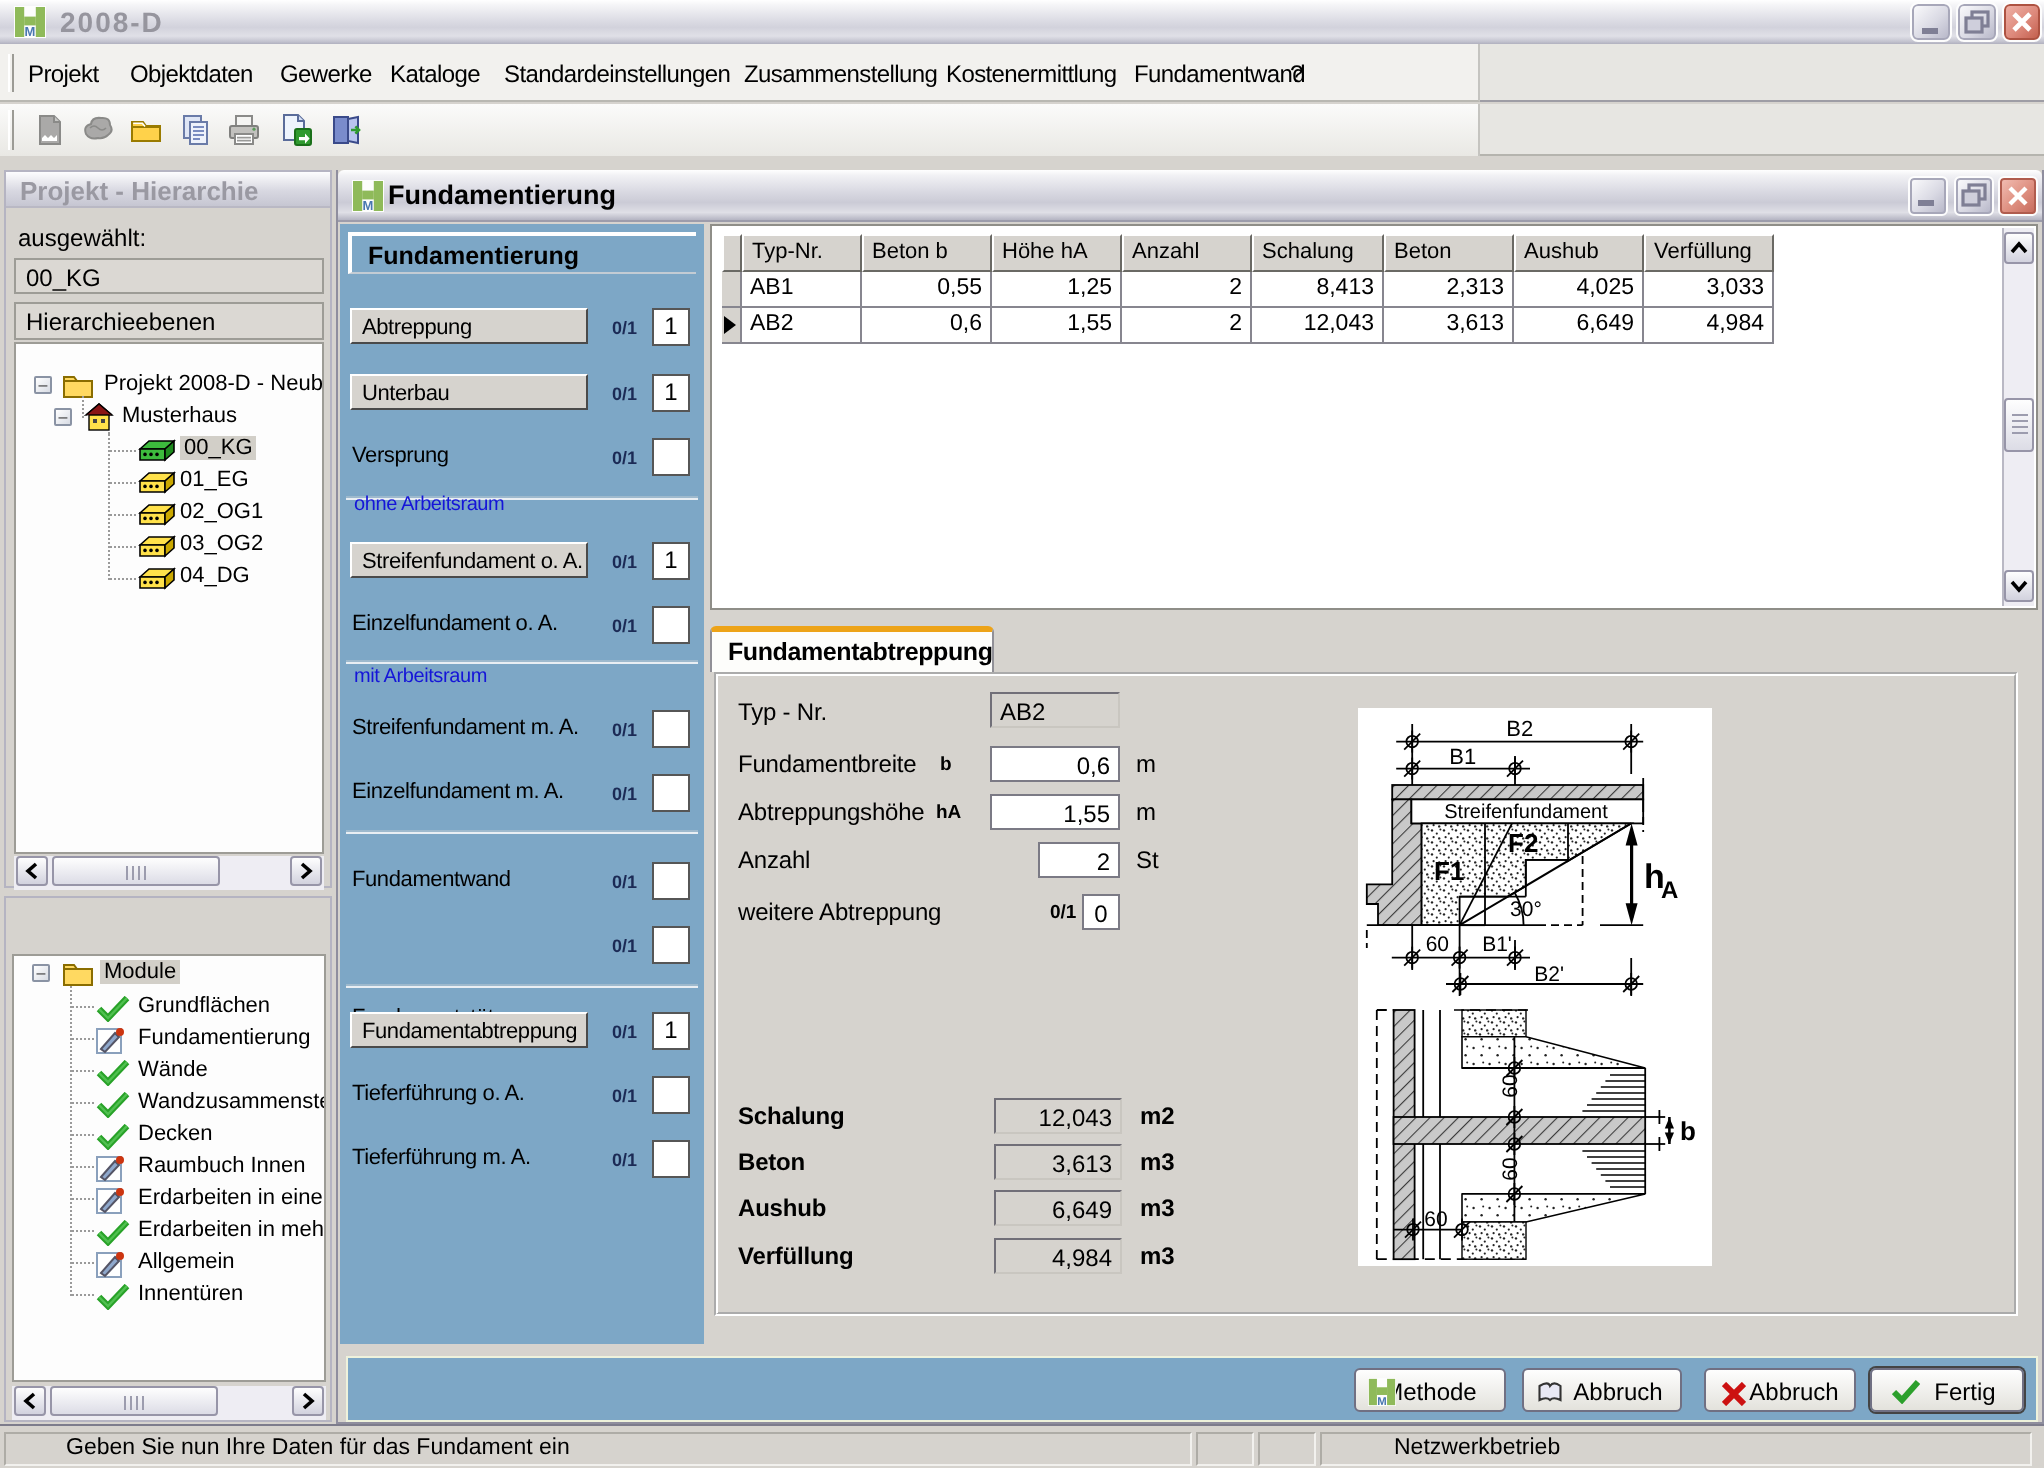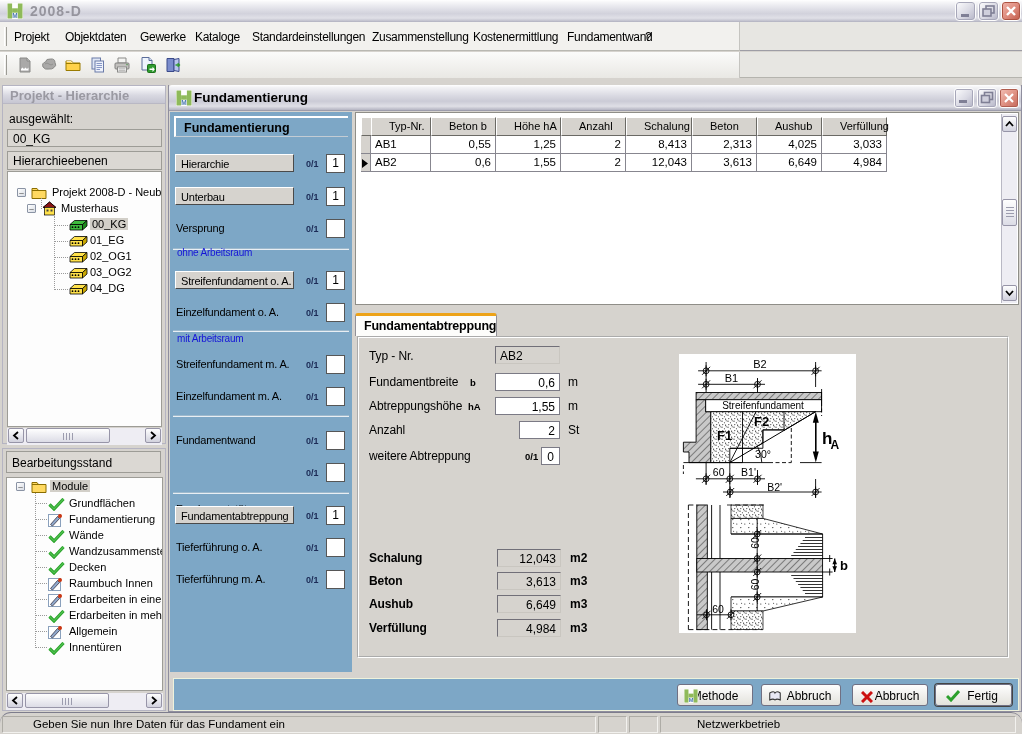--- a/index.html
+++ b/index.html
@@ -42,21 +42,21 @@
 .exp { position:absolute; width:9px; height:9px; border:1px solid #8a93a4; background:linear-gradient(135deg,#fff,#d8dce4); font-size:8px; line-height:7px; text-align:center; color:#333; border-radius:1px;}
 
 .hsb { position:absolute; height:17px; background:#eeedf3; }
 .sbbtn { position:absolute; top:0px; width:16px; height:15px; border:1px solid #9795a8; border-radius:2px;
   background:linear-gradient(to bottom,#fefefe,#d2d2de); text-align:center; }
 .sbthumb { position:absolute; top:0px; height:15px; border:1px solid #9795a8; border-radius:2px;
   background:linear-gradient(to bottom,#fefefe,#dcdce6);}
 .sbgrip { position:absolute; top:4px; width:1px; height:7px; background:#9c9cae; }
 
 
-#statusbar { left:0; top:712px; width:1022px; height:22px; background:#d6d3ce; border-top:1px solid #7d7c8c; font-size:11.5px;border-radius:11px; }
+#statusbar { left:0; top:712px; width:1022px; height:22px; background:#d6d3ce; border-top:1px solid #7d7c8c; font-size:11.5px; }
 #statusbar .cell { position:absolute; top:3px; height:17px; border:1px solid; border-color:#aeaca6 #f2f1ee #f2f1ee #aeaca6; }
 
 
 #mainwin { left:168px; top:85px; width:854px; height:627px; background:#d6d3ce; border:1px solid #8f8e9e; border-top:none;}
 #mcaption { position:absolute; left:0px; top:0px; width:852px; height:26px;
   background:linear-gradient(to bottom,#ffffff 0%,#f2f2f5 10%,#d8d8e1 45%,#cbcbd6 65%,#dfdfe6 85%,#b4b4c2 100%);
   border-radius:3px 3px 0 0; border-bottom:1px solid #9c9cab; font-size:13.5px;}
 .mcapbtn { top:3px; width:20px; height:20px; border-radius:3px; border:1px solid #fdfdfd;
   background:linear-gradient(135deg,#fdfdfe 0%,#dadae4 55%,#b4b4c6 100%); box-shadow:inset 0 0 0 1px #a7a7b9; }
 .mcapbtn.red { background:linear-gradient(135deg,#f3c0b6 0%,#de8f80 55%,#c4685a 100%); box-shadow:inset 0 0 0 1px #b05c4e;}
@@ -66,21 +66,21 @@
 #sbhdr { position:absolute; left:4px; top:4px; width:174px; height:21px; border-top:2px solid #fff; border-left:2px solid #fff; border-bottom:1px solid #c3ccd4; font-weight:bold; padding:3px 0 0 8px; font-size:12.5px; background:#7da7c6;}
 .sbtn { position:absolute; left:5px; width:119px; height:18px; background:#d6d3ce; border:1px solid; border-color:#fff #4a4a4a #4a4a4a #fff; font-size:11px; padding:3px 0 0 5px; letter-spacing:-0.2px;}
 .slbl { position:absolute; left:6px; font-size:11px; color:#000; letter-spacing:-0.2px;}
 .snum { position:absolute; left:136px; font-size:9px; font-weight:bold; color:#1b2a55; }
 .sbox { position:absolute; left:156px; width:19px; height:19px; background:#fff; border:1px solid #565656; font-size:12px; text-align:center; line-height:17px;}
 .ssep { position:absolute; left:3px; width:176px; height:2px; border-top:1px solid #9db9cd; border-bottom:1px solid #e8eef3;}
 .sgrp { position:absolute; left:7px; font-size:10px; color:#1515d8; letter-spacing:-0.2px;}
 
 
 #tablebox { position:absolute; left:186px; top:27px; width:664px; height:193px; background:#fff; border:1px solid #8f8e88; }
-.th { position:absolute; top:4px; height:19px; background:#d6d3ce; border:1px solid; border-color:#fff #6a6964 #6a6964 #fff; font-size:11px; padding:3px 0 0 17px; }
+.th { position:absolute; top:4px; height:19px; background:#d6d3ce; border:1px solid; border-color:#fff #6a6964 #6a6964 #fff; font-size:11px; padding:3px 0 0 4px; }
 .td { position:absolute; height:18px; border-right:1px solid #87868f; border-bottom:1px solid #87868f; font-size:11.5px; padding:2px 4px 0 4px; background:#fff;}
 .vsb { position:absolute; right:1px; top:1px; width:16px; height:189px; background:#eeedf3; border-left:1px solid #b9b8c4;}
 
 
 #tab { position:absolute; left:186px; top:228px; width:142px; height:23px; background:#fdfdfb;
   border:1px solid #919097; border-bottom:none; border-top:3px solid #eda318; border-radius:3px 3px 0 0;
   font-weight:bold; font-size:12.5px; letter-spacing:-0.2px; padding:3px 0 0 8px;}
 #tabpanel { position:absolute; left:188px; top:251px; width:652px; height:322px; border:2px groove #fff; background:#d6d3ce;}
 .flbl { position:absolute; left:10px; font-size:12px; letter-spacing:-0.1px;}
 .fsub { position:absolute; font-size:9.5px; font-weight:bold; }
@@ -269,21 +269,20 @@
         <div class="sbgrip" style="left:42px"></div>
         <div class="sbgrip" style="left:45px"></div>
       </div>
     <div class="sbbtn" style="right:1px;"><svg width="8" height="9" viewBox="0 0 8 9">
           <path d="M2 1 L6 4.5 L2 8" stroke="#000" stroke-width="1.8" fill="none"></path>
         </svg></div>
   </div>
 </div>
 
 <div class="abs lpanel" style="top:448px; height:263px; border:1px solid #b5b4c2;">
-  <div class="hdrbox" style="top:2px; left:3px; height:22px; padding-top:4px;">Bearbeitungsstand</div>
   <div class="treearea" style="top:28px; width:157px; height:214px;" id="tree2">
       <div class="trow" style="top: 1px;">
         <span class="exp" style="left:9px;top:3px;">–</span>
         <svg style="position:absolute;left:24px;top:1" width="16" height="13" viewBox="0 0 16 13">
           <path d="M1 2.5 h5 l1.5 2 h7.5 v8 h-14 z" fill="#ffd961" stroke="#8a6d00"></path>
           <path d="M1 4.5 h14" stroke="#8a6d00" fill="none"></path>
         </svg>
         <span class="lbl" style="left:43px;background:#d2cfc8;padding:0 2px;">Module</span>
       </div>
       <div style="position:absolute;left:28px;top:15px;width:1px;height:155px;border-left:1px dotted #9a9a9a"></div>
@@ -409,21 +408,21 @@
           <rect x="6.5" y="3.5" width="8" height="7" fill="none" stroke="#7f7f95" stroke-width="1.6"></rect>
           <rect x="3.5" y="6.5" width="8" height="7" fill="#cfcfdc" stroke="#7f7f95" stroke-width="1.6"></rect>
         </svg></div>
     <div class="abs mcapbtn red" style="left:830px;"><svg width="18" height="18" viewBox="0 0 18 18">
           <path d="M5 5 L13 13 M13 5 L5 13" stroke="#fff" stroke-width="2.2"></path>
         </svg></div>
   </div>
 
   <div id="sidebar">
       <div id="sbhdr">Fundamentierung</div>
-      <div class="sbtn" style="top:42px;">Hierarchie</div>
+      <div class="sbtn" style="top:42px;">Abtreppung</div>
       <div class="snum" style="top:47px;">0/1</div>
       <div class="sbox" style="top:42px;">1</div>
       <div class="sbtn" style="top:75px;">Unterbau</div>
       <div class="snum" style="top:80px;">0/1</div>
       <div class="sbox" style="top:75px;">1</div>
       <div class="slbl" style="top:110px;">Versprung</div>
       <div class="snum" style="top:112px;">0/1</div>
       <div class="sbox" style="top:107px;"></div>
       <div class="sbtn" style="top:159px;">Streifenfundament o. A.</div>
       <div class="snum" style="top:164px;">0/1</div>

